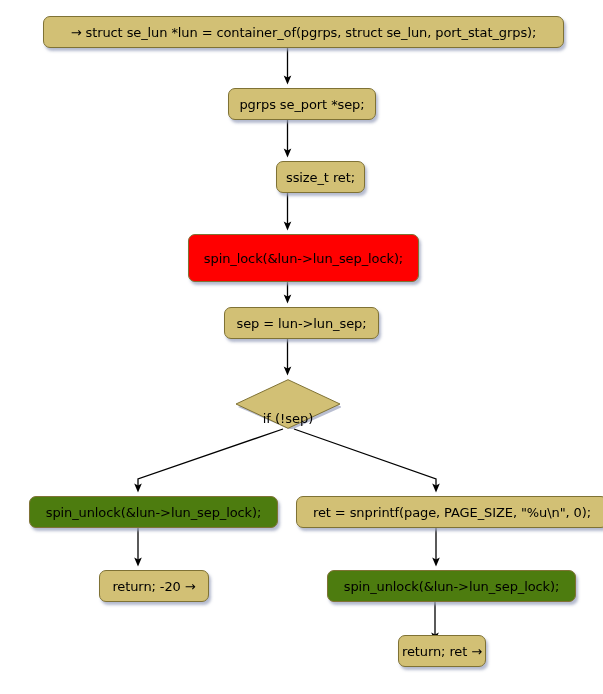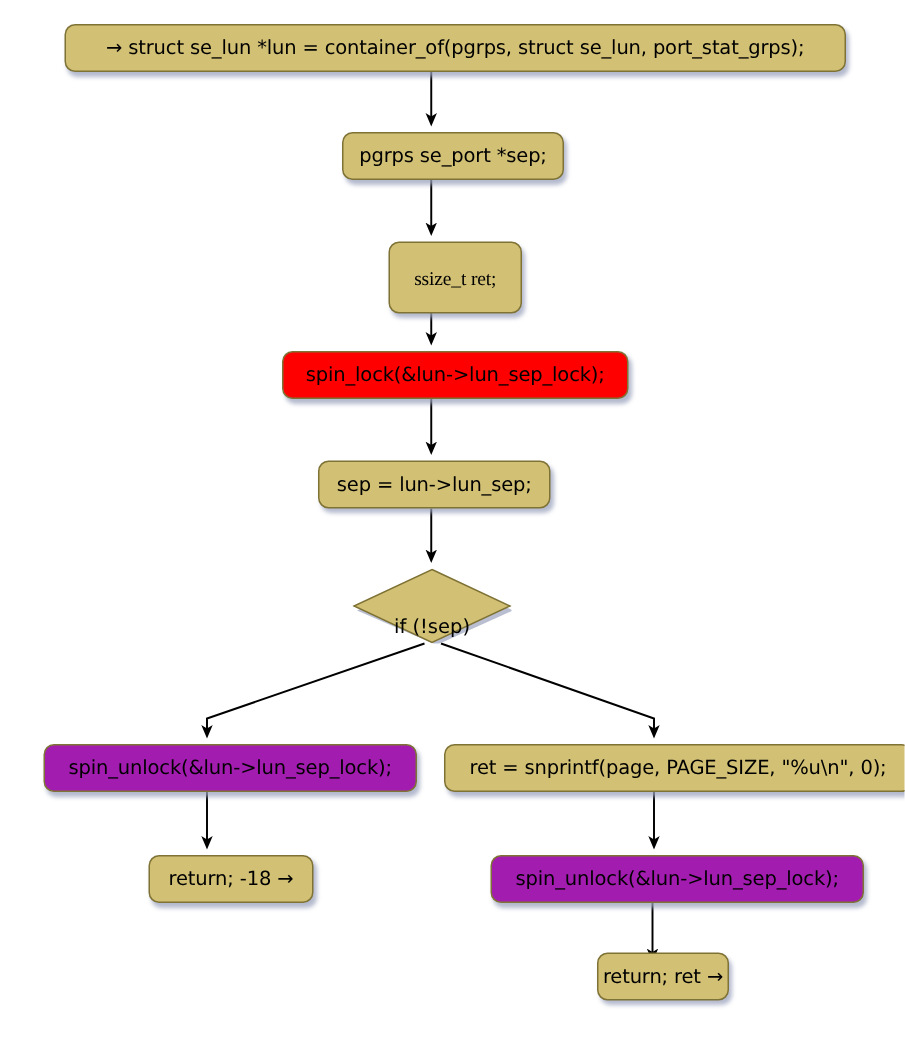--- a/index.html
+++ b/index.html
@@ -37,21 +37,21 @@
     letter-spacing: -0.1px;
     margin-left: 16px;
   }
   .node.stmt {
     background: #d2c075;
   }
   .node.danger {
     background: #ff0000;
   }
   .node.ok {
-    background: #a21caf;
+    background: #4d7c0f;
   }
   .decision {
     position: absolute;
     display: flex;
     align-items: center;
     justify-content: center;
     font-size: 13px;
     color: #000000;
     white-space: nowrap;
   }
@@ -93,29 +93,29 @@
         <path d="M 283,429 L 138,479 L 138,488" fill="none" stroke="#000000" stroke-width="1.3" marker-end="url(#arrowhead)"></path>
         <path d="M 294,429 L 436,479 L 436,488" fill="none" stroke="#000000" stroke-width="1.3" marker-end="url(#arrowhead)"></path>
         <path d="M 138,528 L 138,562" fill="none" stroke="#000000" stroke-width="1.3" marker-end="url(#arrowhead)"></path>
         <path d="M 436,528 L 436,562" fill="none" stroke="#000000" stroke-width="1.3" marker-end="url(#arrowhead)"></path>
         <path d="M 435,602 L 435,637" fill="none" stroke="#000000" stroke-width="1.3" marker-end="url(#arrowhead)"></path>
       </g>
   </svg>
   <div id="nodes">
       <div class="node stmt" style="left: 27px; top: 16px; width: 521px; height: 32px;">→ struct se_lun *lun = container_of(pgrps, struct se_lun, port_stat_grps);</div>
       <div class="node stmt" style="left: 212px; top: 88px; width: 148px; height: 32px;">pgrps se_port *sep;</div>
-      <div class="node stmt" style="left: 243px; top: 161px; width: 89px; height: 48px; font-family: Liberation Serif, serif;">ssize_t ret;</div>
-      <div class="node danger" style="left: 172px; top: 234px; width: 231px; height: 32px;">spin_lock(&amp;lun-&gt;lun_sep_lock);</div>
-      <div class="node stmt" style="left: 196px; top: 307px; width: 155px; height: 32px;">sep = lun-&gt;lun_sep;</div>
+      <div class="node stmt" style="left: 260px; top: 161px; width: 89px; height: 32px;">ssize_t ret;</div>
+      <div class="node danger" style="left: 172px; top: 234px; width: 231px; height: 48px;">spin_lock(&amp;lun-&gt;lun_sep_lock);</div>
+      <div class="node stmt" style="left: 208px; top: 307px; width: 155px; height: 32px;">sep = lun-&gt;lun_sep;</div>
       <div class="decision" style="left: 235px; top: 379px; width: 106px; height: 50px;">
         <svg class="diamond-shape" viewBox="0 0 106 50">
           <polygon points="56,3 107,28 56,51 3,28" fill="rgba(155,163,190,0.7)"></polygon>
           <polygon points="53,0.7 105,25 53,49.3 1,25" fill="#d2c075" stroke="#7f7235" stroke-width="1"></polygon>
         </svg>
         <span class="dlabel">if (!sep)</span>
       </div>
       <div class="node ok" style="left: 13px; top: 496px; width: 249px; height: 32px;">spin_unlock(&amp;lun-&gt;lun_sep_lock);</div>
       <div class="node stmt" style="left: 280px; top: 496px; width: 312px; height: 32px;">ret = snprintf(page, PAGE_SIZE, "%u\n", 0);</div>
-      <div class="node stmt" style="left: 83px; top: 570px; width: 110px; height: 32px;">return; -18 →</div>
+      <div class="node stmt" style="left: 83px; top: 570px; width: 110px; height: 32px;">return; -20 →</div>
       <div class="node ok" style="left: 311px; top: 570px; width: 249px; height: 32px;">spin_unlock(&amp;lun-&gt;lun_sep_lock);</div>
       <div class="node stmt" style="left: 382px; top: 635px; width: 88px; height: 32px;">return; ret →</div>
     </div>
 </div>
 
 </body></html>

